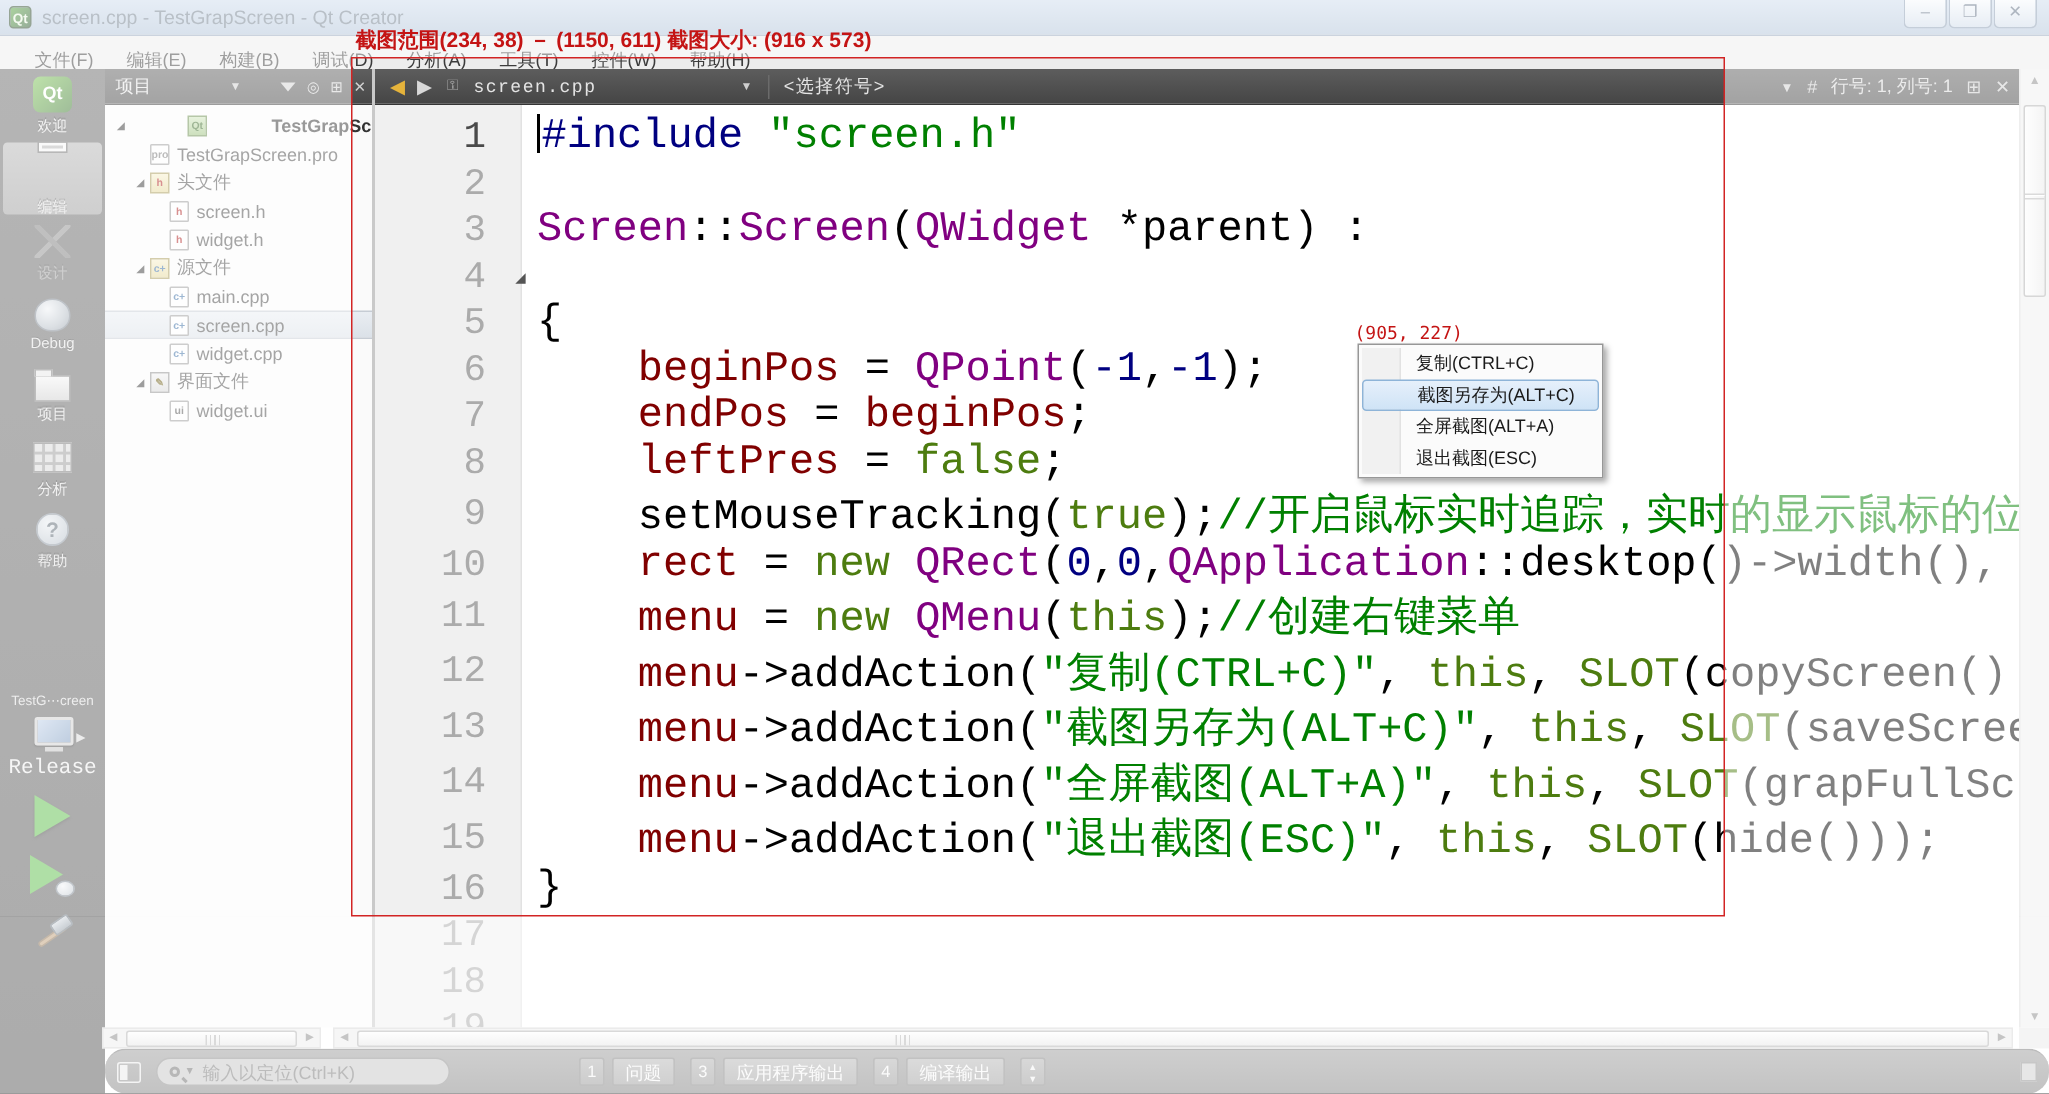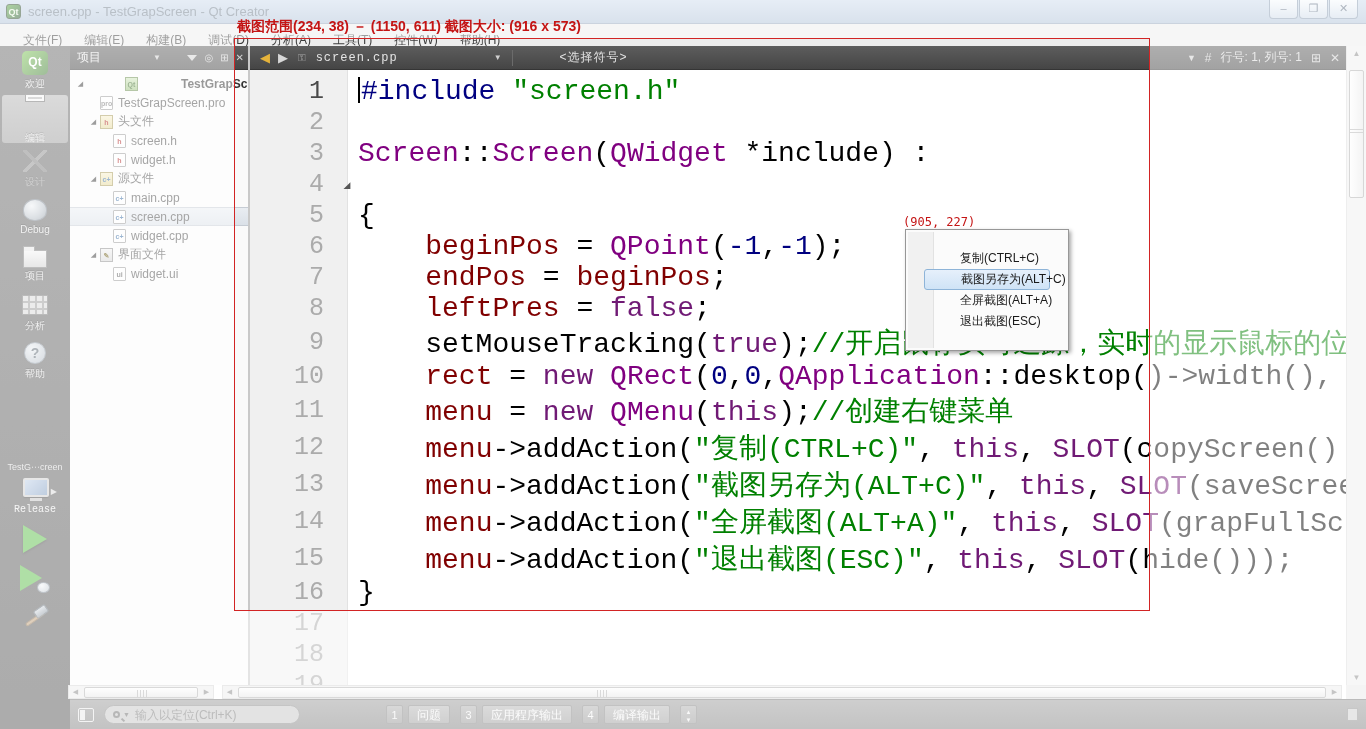--- a/index.html
+++ b/index.html
@@ -48,21 +48,21 @@
     background-image:linear-gradient(90deg,transparent 0 5px,#9a9a9a 5px 6px),linear-gradient(transparent 0 5px,#9a9a9a 5px 6px);background-size:7px 7px;}
   .help-icon{width:22px;height:22px;margin:2px auto;border-radius:50%;background:radial-gradient(circle at 35% 30%,#e8ecf0,#aeb8c2);
     border:1px solid #8b95a0;color:#5d6873;font-size:14px;font-weight:bold;text-align:center;line-height:21px;}
   .kit-area{margin-top:78px;text-align:center;}
   .kit-project{font-size:9px;color:#dcdcdc;letter-spacing:0;}
   .computer-icon{width:32px;height:24px;margin:6px auto 2px;position:relative;}
   .computer-icon .screen{width:26px;height:19px;margin-left:4px;border:2px solid #cfcfcf;border-radius:2px;
      background:linear-gradient(135deg,#bed0e8,#7f9cc0);box-shadow:0 1px 1px rgba(0,0,0,.3);}
   .computer-icon .base{width:12px;height:3px;background:#c2c2c2;margin:1px 0 0 11px;}
   .computer-icon .arrow{position:absolute;right:-6px;top:9px;color:#d8d8d8;font-size:8px;}
-  .kit-config{font-size:10px;color:#ececec;font-family:"Liberation Mono",monospace;}
+  .kit-config{font-size:14px;color:#ececec;font-family:"Liberation Mono",monospace;}
   .run-actions{margin-top:10px;display:flex;flex-direction:column;align-items:center;gap:12px;}
   .run-icon{width:0;height:0;border-left:24px solid #5fbf4c;border-top:14px solid transparent;border-bottom:14px solid transparent;filter:drop-shadow(0 1px 1px rgba(0,0,0,.3));}
   .debug-run-icon{position:relative;width:30px;height:28px;}
   .debug-run-icon .tri{width:0;height:0;border-left:22px solid #5fbf4c;border-top:13px solid transparent;border-bottom:13px solid transparent;}
   .debug-run-icon .bug{position:absolute;right:0;bottom:0;width:13px;height:11px;border-radius:50%;
      background:radial-gradient(circle at 35% 30%,#f2f4f6,#b9c2ca);border:1px solid #818b95;}
   .build-hammer-icon{position:relative;width:30px;height:26px;}
   .build-hammer-icon .handle{position:absolute;left:4px;top:12px;width:22px;height:4px;background:#bf9f78;border:1px solid #8d7354;border-radius:2px;transform:rotate(-35deg);}
   .build-hammer-icon .head{position:absolute;right:2px;top:2px;width:14px;height:9px;background:linear-gradient(#cfd6dd,#939ea8);border:1px solid #6f7a84;border-radius:2px;transform:rotate(-35deg);}
 
@@ -92,21 +92,21 @@
   
   .editor{position:absolute;left:250px;top:46px;width:1096px;height:639px;background:#fff;}
   .ed-nav{height:24px;background:linear-gradient(#5d5d5d,#454545);border-bottom:1px solid #353535;
     display:flex;align-items:center;color:#e4e4e4;font-size:12px;padding:0 6px;}
   .nav-back{color:#e5b33b;font-size:13px;margin:0 8px 0 4px;}
   .nav-fwd{color:#d8d8d8;font-size:13px;margin-right:10px;}
   .nav-lock{color:#a8a8a8;font-size:10px;margin-right:10px;}
   .nav-file{font-family:"Liberation Mono",monospace;font-size:12px;letter-spacing:1px;}
   .nav-file-arrow{font-size:8px;color:#cfcfcf;margin:0 10px 0 96px;}
   .nav-sep{width:1px;height:16px;background:#6b6b6b;margin-right:10px;}
-  .nav-symbol{letter-spacing:1px;margin-left:37px;}
+  .nav-symbol{letter-spacing:1px;}
   .nav-right{margin-left:auto;display:flex;align-items:center;gap:9px;color:#cfcfcf;}
   .nav-right .small{font-size:9px;}
   .nav-linecol{font-size:12px;color:#d8d8d8;}
 
   .ed-body{position:absolute;left:0;top:24px;width:1096px;height:615px;overflow:hidden;background:#fff;}
   .gutter-bg{position:absolute;left:0;top:0;width:98px;height:100%;background:#f0f0f0;border-right:1px solid #e2e2e2;}
   .code-lines{position:absolute;left:0;top:6px;width:100%;}
   .code-row{display:flex;align-items:center;height:31px;white-space:pre;}
   .code-row.tall{height:37px;}
   .lnum{width:86px;flex:0 0 auto;text-align:right;padding-right:12px;
@@ -127,21 +127,21 @@
   .hscroll{position:absolute;top:685px;height:14px;background:#ededed;border:1px solid #d6d6d6;}
   .hs-arrow{position:absolute;top:0;width:13px;height:12px;font-size:7px;color:#8a8a8a;text-align:center;line-height:12px;}
   .hs-thumb{position:absolute;top:1px;height:11px;background:linear-gradient(#fdfdfd,#e6e6e6);border:1px solid #b2b2b2;border-radius:2px;}
   .hs-grip{position:absolute;top:2px;width:10px;height:7px;
     background:repeating-linear-gradient(90deg,#b5b5b5 0 1px,transparent 1px 3px);}
   .scroll-corner{position:absolute;left:1346px;top:685px;width:20px;height:14px;background:#e9e9e9;}
 
   
   .statusbar{position:absolute;left:70px;top:699px;width:1296px;height:30px;
     background:linear-gradient(#9d9d9d,#868686);border-top:1px solid #767676;
-    display:flex;align-items:center;padding:0 8px;}
+    display:flex;align-items:center;padding:0 8px;border-radius:14px;}
   .sb-toggle{width:16px;height:14px;border:1px solid #e8e8e8;border-radius:2px;margin-right:10px;position:relative;}
   .sb-toggle:before{content:"";position:absolute;left:1px;top:1px;bottom:1px;width:5px;background:#e8e8e8;}
   .sb-search{width:196px;height:19px;border-radius:10px;background:#c6c6c6;border:1px solid #8b8b8b;
     display:flex;align-items:center;padding:0 8px;gap:3px;}
   .mag-icon{width:7px;height:7px;border:2px solid #6f6f6f;border-radius:50%;position:relative;flex:0 0 auto;}
   .mag-icon:after{content:"";position:absolute;left:6px;top:6px;width:4px;height:2px;background:#6f6f6f;transform:rotate(45deg);}
   .mag-arrow{font-size:7px;color:#6f6f6f;}
   .sb-search input{border:none;outline:none;background:transparent;font-size:12px;color:#5e5e5e;width:150px;font-family:"Liberation Sans",sans-serif;}
   .sb-search input::placeholder{color:#787878;opacity:1;}
   .sb-panes{margin-left:86px;display:flex;align-items:center;gap:5px;}
@@ -156,26 +156,26 @@
   
   .veil{position:absolute;background:rgba(255,255,255,.5);z-index:40;pointer-events:none;}
   .veil-top{left:0;top:0;width:1366px;height:38px;}
   .veil-left{left:0;top:38px;width:234px;height:573px;}
   .veil-right{left:1150px;top:38px;width:216px;height:573px;}
   .veil-bottom{left:0;top:611px;width:1366px;height:118px;}
   .cap-rect{position:absolute;left:234px;top:38px;width:916px;height:573px;border:1px solid #d22424;z-index:45;pointer-events:none;}
   .cap-info{position:absolute;left:237px;top:18px;z-index:46;color:#c41414;font-size:14px;font-weight:bold;white-space:nowrap;}
   .cap-pos{position:absolute;left:903px;top:215px;z-index:46;color:#c41414;font-size:12px;font-family:"DejaVu Sans Mono",monospace;}
   .cap-menu{position:absolute;left:905px;top:229px;width:164px;z-index:60;background:#fbfbfb;border:1px solid #979797;
-    box-shadow:2px 2px 4px rgba(0,0,0,.35);padding:18px;}
+    box-shadow:2px 2px 4px rgba(0,0,0,.35);padding:2px;}
   .cap-menu .gutter{position:absolute;left:2px;top:2px;bottom:2px;width:26px;background:#f1f1f1;border-right:1px solid #e2e2e2;}
   .cap-menu-item{position:relative;height:21px;line-height:21px;padding-left:36px;font-size:12px;color:#1a1a1a;white-space:nowrap;}
   .cap-menu-item.selected{background:linear-gradient(#e6f0fb,#cfe3f6);border:1px solid #8eb4d8;border-radius:3px;height:21px;line-height:19px;}
 </style>
-<style>.c-pp{color:#000080}.c-type{color:#800080}.c-field{color:#800000}.c-kw{color:#701a75}.c-num{color:#000080}.c-str{color:#008000}.c-com{color:#008000}.c-txt{color:#000000}</style></head>
+<style>.c-pp{color:#000080}.c-type{color:#800080}.c-field{color:#800000}.c-kw{color:#4d7c0f}.c-num{color:#000080}.c-str{color:#008000}.c-com{color:#008000}.c-txt{color:#000000}</style></head>
 <body>
 
 <div class="window">
 
   <div class="titlebar">
     <div class="app-icon">Qt</div>
     <span class="title-text">screen.cpp - TestGrapScreen - Qt Creator</span>
     <div class="win-controls">
       <div class="win-btn">–</div>
       <div class="win-btn">❐</div>
@@ -334,21 +334,21 @@
         <span class="nav-linecol">行号: 1, 列号: 1</span>
         <span>⊞</span>
         <span>✕</span>
       </span>
     </div>
     <div class="ed-body">
       <div class="gutter-bg"></div>
       <div class="code-lines" id="code-lines">
           <div class="code-row"><span class="lnum current">1</span><span class="foldcol"></span><span class="ltext"><span class="caret"></span><span class="c-pp">#include </span><span class="c-str">"screen.h"</span></span></div>
           <div class="code-row"><span class="lnum">2</span><span class="foldcol"></span><span class="ltext"></span></div>
-          <div class="code-row"><span class="lnum">3</span><span class="foldcol"></span><span class="ltext"><span class="c-type">Screen</span><span class="c-txt">::</span><span class="c-type">Screen</span><span class="c-txt">(</span><span class="c-type">QWidget</span><span class="c-txt"> *include) :</span></span></div>
+          <div class="code-row"><span class="lnum">3</span><span class="foldcol"></span><span class="ltext"><span class="c-type">Screen</span><span class="c-txt">::</span><span class="c-type">Screen</span><span class="c-txt">(</span><span class="c-type">QWidget</span><span class="c-txt"> *parent) :</span></span></div>
           <div class="code-row"><span class="lnum">4</span><span class="foldcol">◢</span></div>
           <div class="code-row"><span class="lnum">5</span><span class="foldcol"></span><span class="ltext"><span class="c-txt">{</span></span></div>
           <div class="code-row"><span class="lnum">6</span><span class="foldcol"></span><span class="ltext"><span class="c-txt">    </span><span class="c-field">beginPos</span><span class="c-txt"> = </span><span class="c-type">QPoint</span><span class="c-txt">(</span><span class="c-num">-1</span><span class="c-txt">,</span><span class="c-num">-1</span><span class="c-txt">);</span></span></div>
           <div class="code-row"><span class="lnum">7</span><span class="foldcol"></span><span class="ltext"><span class="c-txt">    </span><span class="c-field">endPos</span><span class="c-txt"> = </span><span class="c-field">beginPos</span><span class="c-txt">;</span></span></div>
           <div class="code-row"><span class="lnum">8</span><span class="foldcol"></span><span class="ltext"><span class="c-txt">    </span><span class="c-field">leftPres</span><span class="c-txt"> = </span><span class="c-kw">false</span><span class="c-txt">;</span></span></div>
           <div class="code-row tall"><span class="lnum">9</span><span class="foldcol"></span><span class="ltext"><span class="c-txt">    setMouseTracking(</span><span class="c-kw">true</span><span class="c-txt">);</span><span class="c-com">//开启鼠标实时追踪，实时的显示鼠标的位置</span></span></div>
           <div class="code-row"><span class="lnum">10</span><span class="foldcol"></span><span class="ltext"><span class="c-txt">    </span><span class="c-field">rect</span><span class="c-txt"> = </span><span class="c-kw">new</span><span class="c-txt"> </span><span class="c-type">QRect</span><span class="c-txt">(</span><span class="c-num">0</span><span class="c-txt">,</span><span class="c-num">0</span><span class="c-txt">,</span><span class="c-type">QApplication</span><span class="c-txt">::desktop()-&gt;width(),</span></span></div>
           <div class="code-row tall"><span class="lnum">11</span><span class="foldcol"></span><span class="ltext"><span class="c-txt">    </span><span class="c-field">menu</span><span class="c-txt"> = </span><span class="c-kw">new</span><span class="c-txt"> </span><span class="c-type">QMenu</span><span class="c-txt">(</span><span class="c-kw">this</span><span class="c-txt">);</span><span class="c-com">//创建右键菜单</span></span></div>
           <div class="code-row tall"><span class="lnum">12</span><span class="foldcol"></span><span class="ltext"><span class="c-txt">    </span><span class="c-field">menu</span><span class="c-txt">-&gt;addAction(</span><span class="c-str">"复制(CTRL+C)"</span><span class="c-txt">, </span><span class="c-kw">this</span><span class="c-txt">, </span><span class="c-kw">SLOT</span><span class="c-txt">(copyScreen()</span></span></div>
           <div class="code-row tall"><span class="lnum">13</span><span class="foldcol"></span><span class="ltext"><span class="c-txt">    </span><span class="c-field">menu</span><span class="c-txt">-&gt;addAction(</span><span class="c-str">"截图另存为(ALT+C)"</span><span class="c-txt">, </span><span class="c-kw">this</span><span class="c-txt">, </span><span class="c-kw">SLOT</span><span class="c-txt">(saveScreen()</span></span></div>

